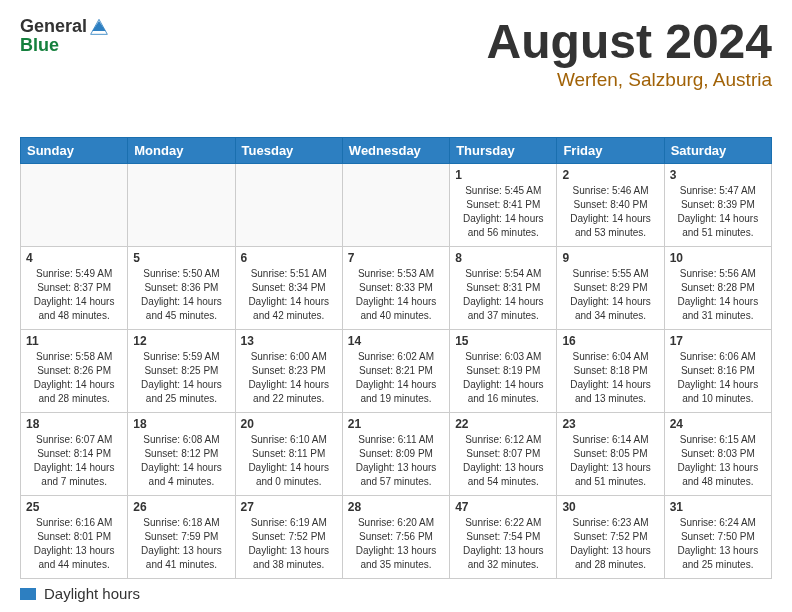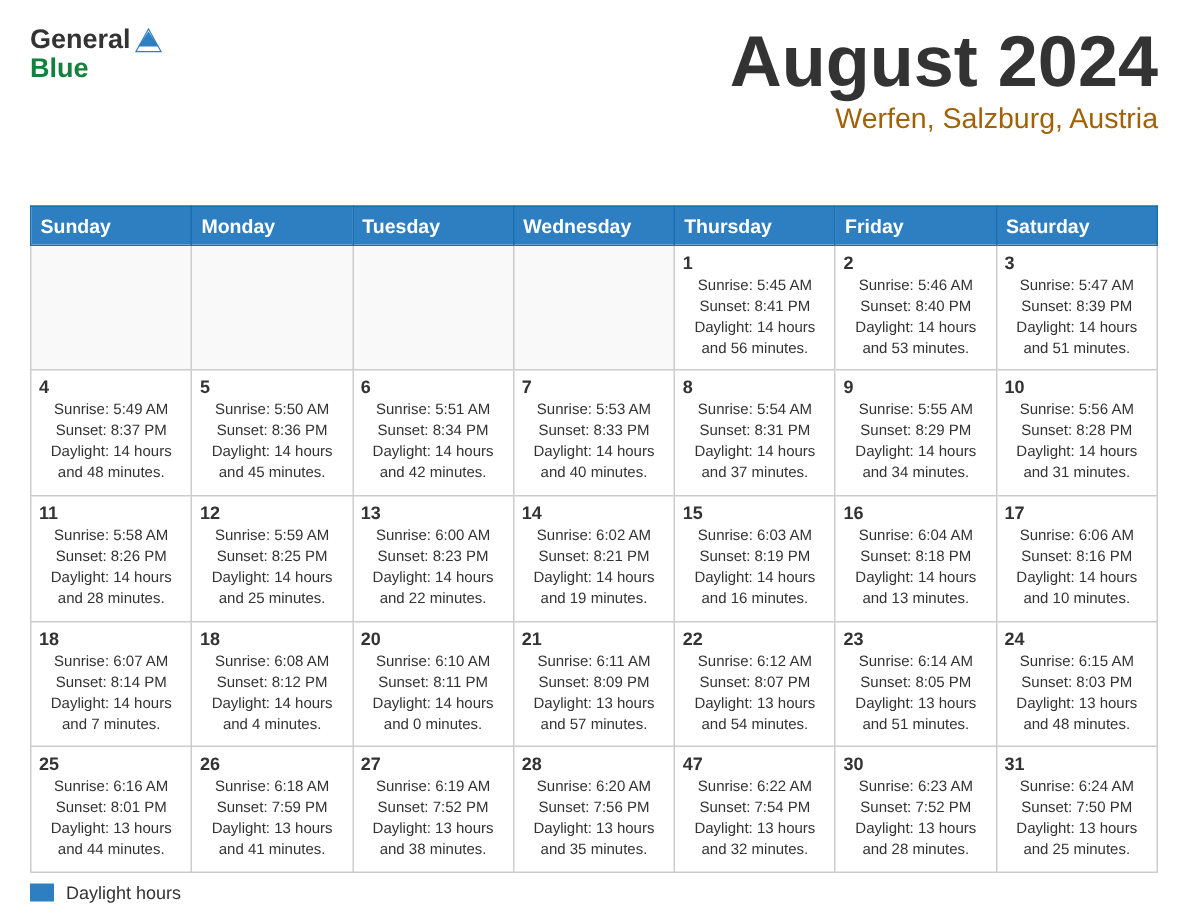--- a/index.html
+++ b/index.html
@@ -100,21 +100,21 @@
       font-size: 10px;
       line-height: 1.4;
       color: #333;
       text-align: center;
     }
     .footer {
       display: flex;
       align-items: center;
       gap: 8px;
       margin-top: 6px;
-      font-size: 12px;
+      font-size: 15px;
       color: #333;
     }
     .legend-box {
       width: 16px;
       height: 12px;
       background: #2d7fc1;
       display: inline-block;
     }
   </style>
 </head>

